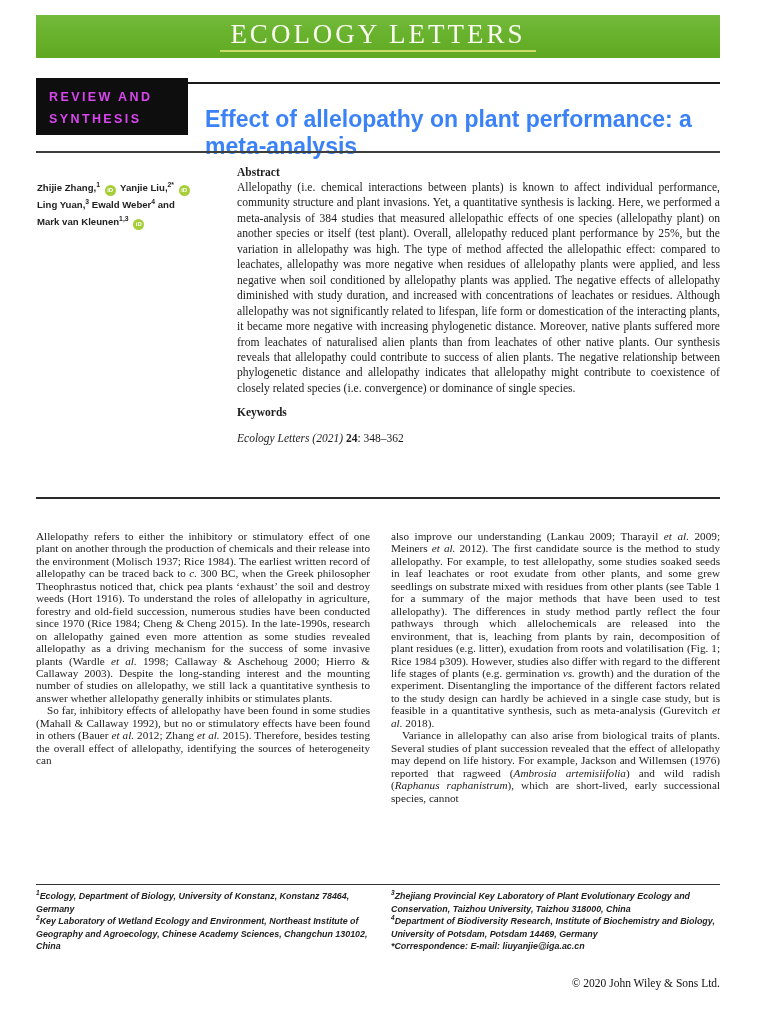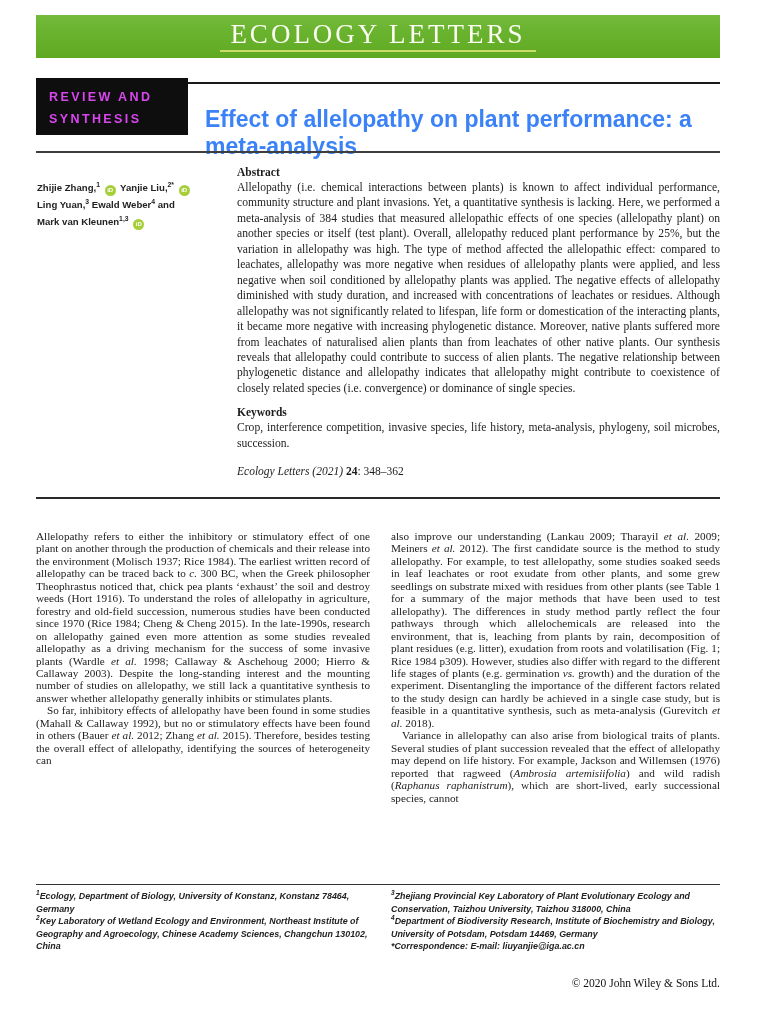--- a/index.html
+++ b/index.html
@@ -107,21 +107,20 @@
 
   <h1 class="article-title" style="margin:0;">Effect of allelopathy on plant performance: a meta-analysis</h1>
   <div class="rule-2"></div>
 
   <div class="authors"><span>Zhijie Zhang,</span><sup>1</sup><span> </span><span class="orcid">iD</span><span> Yanjie Liu,</span><sup>2*</sup><span> </span><span class="orcid">iD</span><span> Ling Yuan,</span><sup>3</sup><span> Ewald Weber</span><sup>4</sup><span> and Mark van Kleunen</span><sup>1,3</sup><span> </span><span class="orcid">iD</span></div>
 
   <div class="abstract-col">
     <p class="sec-head">Abstract</p>
     <p class="abstract-text">Allelopathy (i.e. chemical interactions between plants) is known to affect individual performance, community structure and plant invasions. Yet, a quantitative synthesis is lacking. Here, we performed a meta-analysis of 384 studies that measured allelopathic effects of one species (allelopathy plant) on another species or itself (test plant). Overall, allelopathy reduced plant performance by 25%, but the variation in allelopathy was high. The type of method affected the allelopathic effect: compared to leachates, allelopathy was more negative when residues of allelopathy plants were applied, and less negative when soil conditioned by allelopathy plants was applied. The negative effects of allelopathy diminished with study duration, and increased with concentrations of leachates or residues. Although allelopathy was not significantly related to lifespan, life form or domestication of the interacting plants, it became more negative with increasing phylogenetic distance. Moreover, native plants suffered more from leachates of naturalised alien plants than from leachates of other native plants. Our synthesis reveals that allelopathy could contribute to success of alien plants. The negative relationship between phylogenetic distance and allelopathy indicates that allelopathy might contribute to coexistence of closely related species (i.e. convergence) or dominance of single species.</p>
     <p class="sec-head keywords-head">Keywords</p>
-    <p class="keywords-text">Crop, interference competition, invasive species, life history, meta-analysis, phylogeny, soil microbes, succession.</p>
     <p class="citation-line"><span class="it">Ecology Letters (2021) </span><span class="vol">24</span><span>: 348–362</span></p>
   </div>
   <div class="rule-3"></div>
 
   <div class="columns">
     <div class="col-left">
       <p class="body-text"><span>Allelopathy refers to either the inhibitory or stimulatory effect of one plant on another through the production of chemicals and their release into the environment (Molisch 1937; Rice 1984). The earliest written record of allelopathy can be traced back to </span><i>c.</i><span> 300 BC, when the Greek philosopher Theophrastus noticed that, chick pea plants ‘exhaust’ the soil and destroy weeds (Hort 1916). To understand the roles of allelopathy in agriculture, forestry and old-field succession, numerous studies have been conducted since 1970 (Rice 1984; Cheng &amp; Cheng 2015). In the late-1990s, research on allelopathy gained even more attention as some studies revealed allelopathy as a driving mechanism for the success of some invasive plants (Wardle </span><i>et al.</i><span> 1998; Callaway &amp; Aschehoug 2000; Hierro &amp; Callaway 2003). Despite the long-standing interest and the mounting number of studies on allelopathy, we still lack a quantitative synthesis to answer whether allelopathy generally inhibits or stimulates plants.</span></p>
       <p class="body-text indent"><span>So far, inhibitory effects of allelopathy have been found in some studies (Mahall &amp; Callaway 1992), but no or stimulatory effects have been found in others (Bauer </span><i>et al.</i><span> 2012; Zhang </span><i>et al.</i><span> 2015). Therefore, besides testing the overall effect of allelopathy, identifying the sources of heterogeneity can</span></p>
     </div>
     <div class="col-right">

